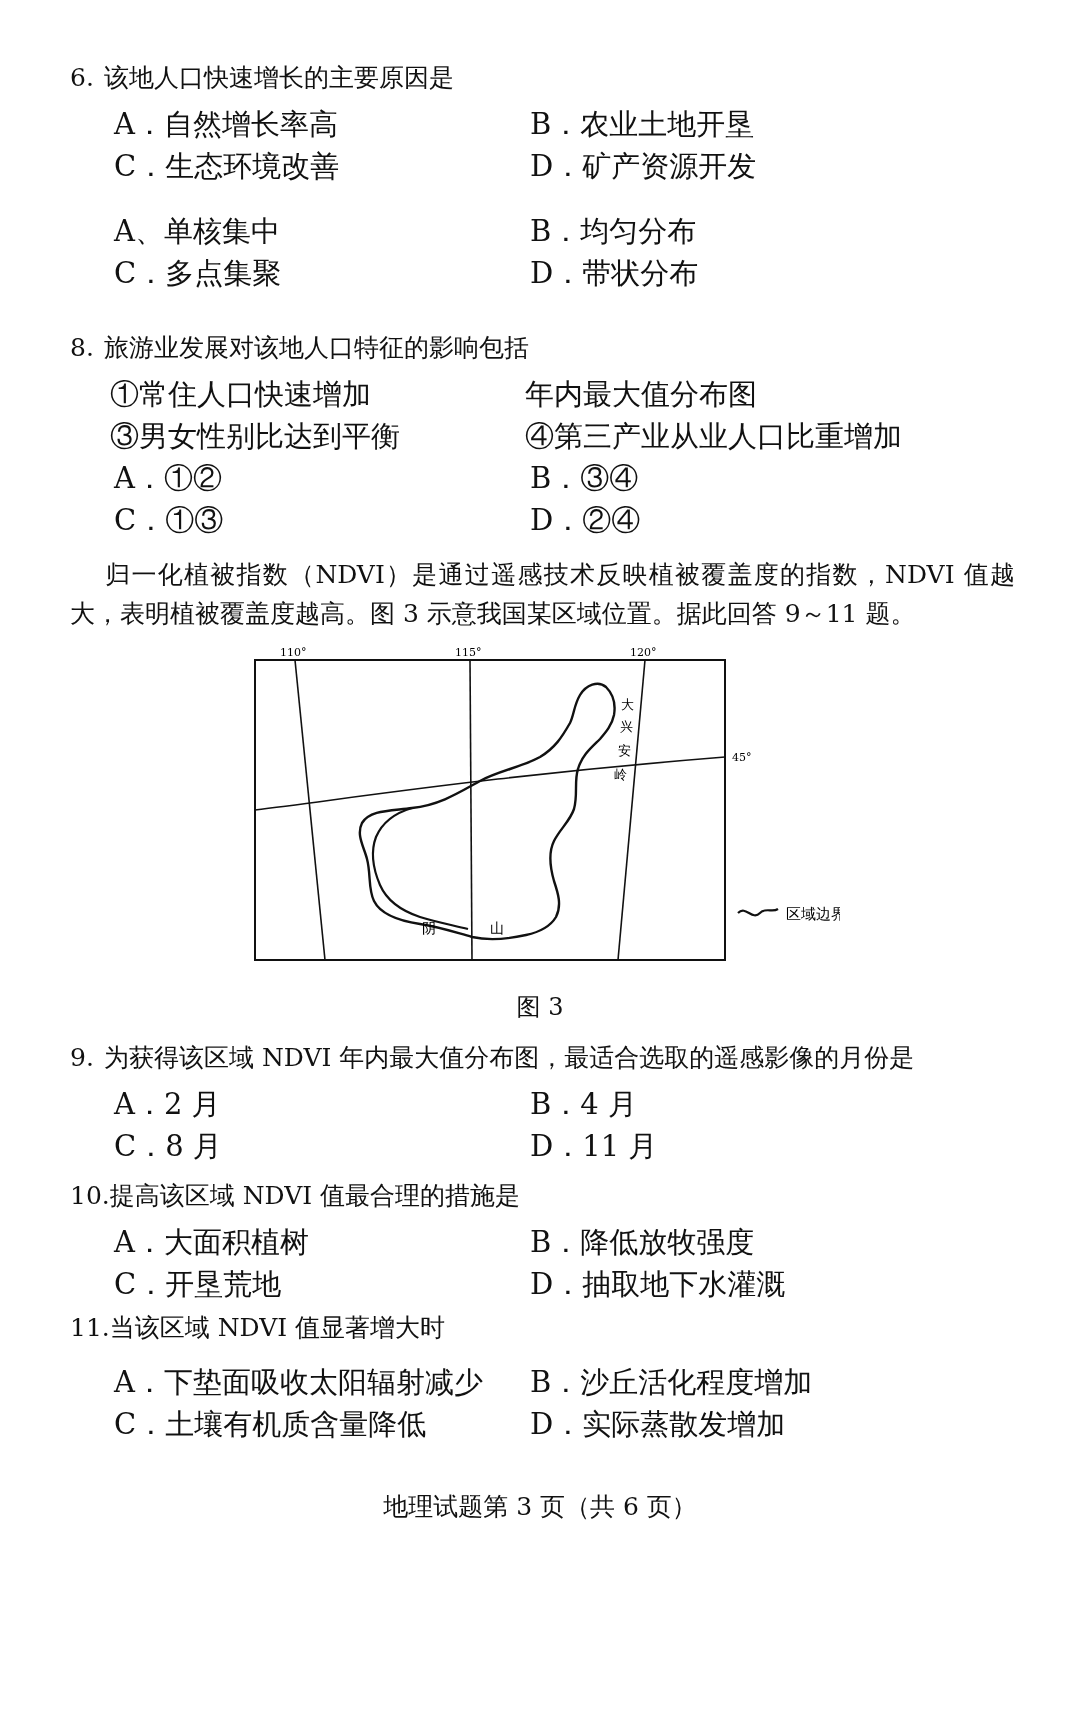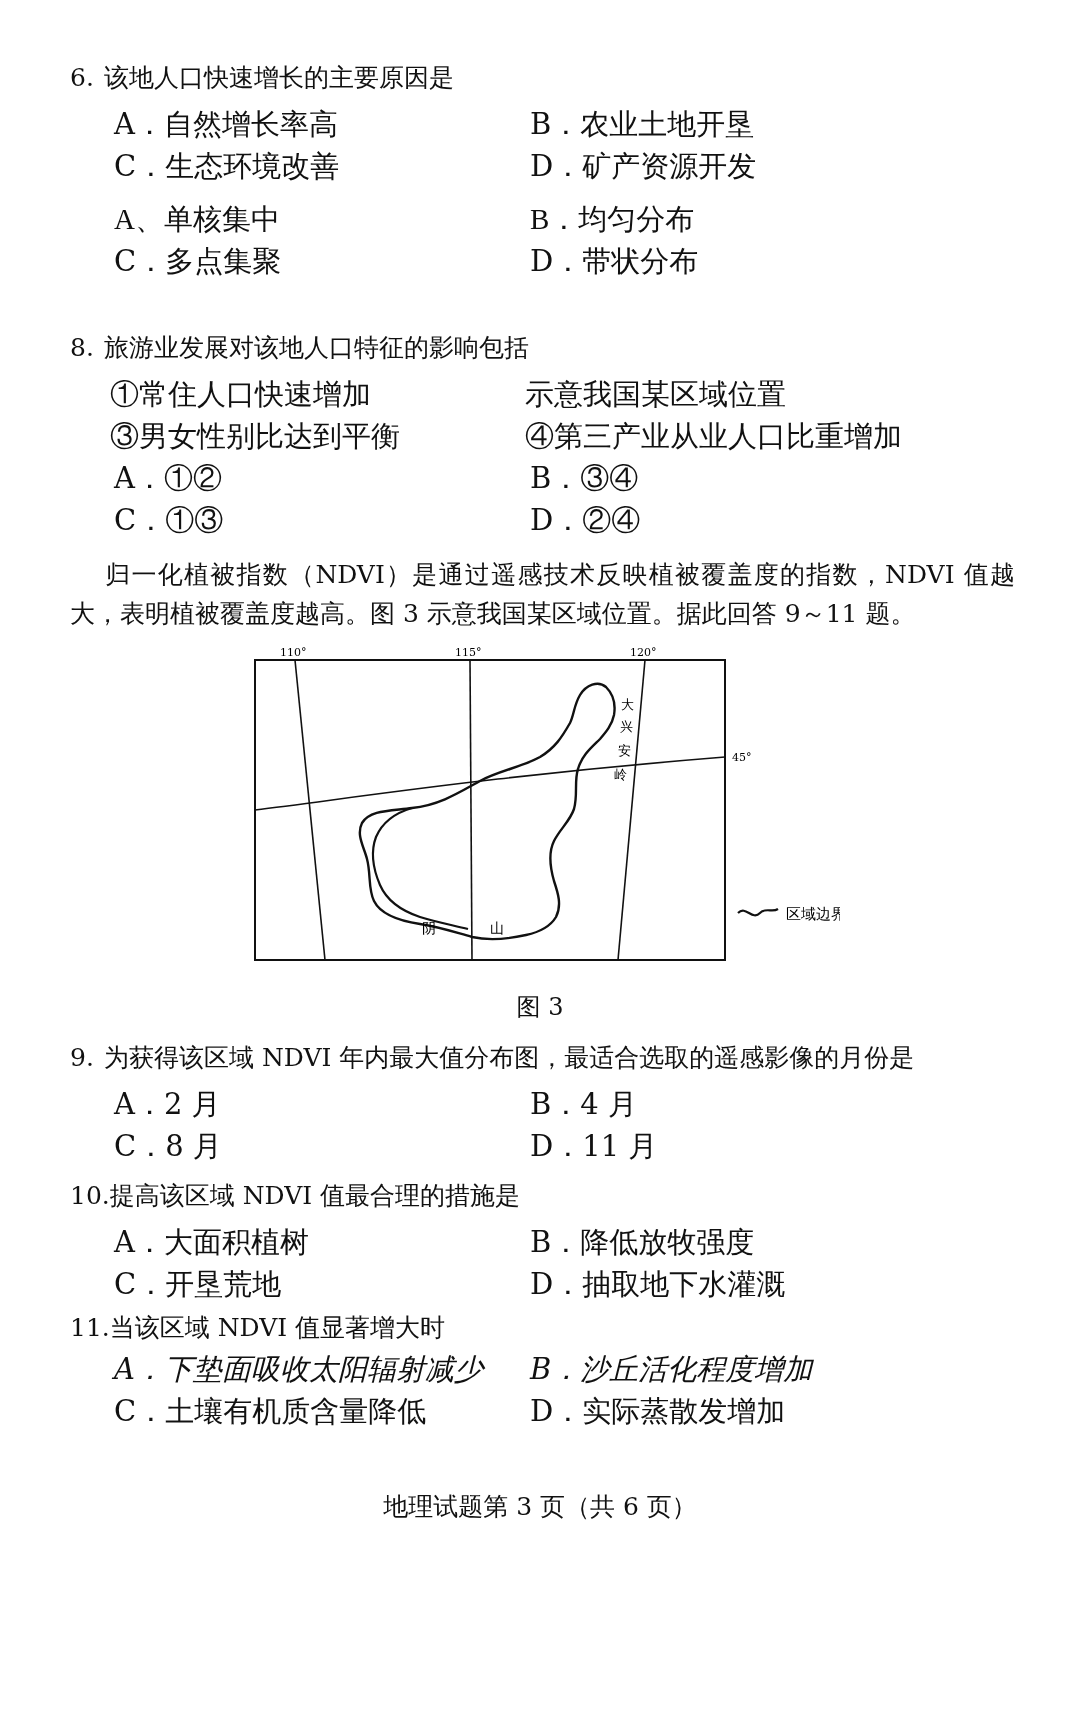--- a/index.html
+++ b/index.html
@@ -100,37 +100,37 @@
       <span class="opt left">A．自然增长率高</span>
       <span class="opt right">B．农业土地开垦</span>
     </div>
     <div class="opt-row">
       <span class="opt left">C．生态环境改善</span>
       <span class="opt right">D．矿产资源开发</span>
     </div>
   </div>
 
   <div class="q-block" style="top: 200px;">
-    <div class="opt-row" style=" font-family: Liberation Serif, serif;">
+    <div class="opt-row" style="margin-top: 12px;">
       <span class="opt left">A、单核集中</span>
       <span class="opt right">B．均匀分布</span>
     </div>
     <div class="opt-row">
       <span class="opt left">C．多点集聚</span>
       <span class="opt right">D．带状分布</span>
     </div>
   </div>
 
   <div class="q-block" style="top: 332px;">
     <div class="q-stem">
       <span class="q-num">8.</span><span>旅游业发展对该地人口特征的影响包括</span>
     </div>
     <div class="opt-row" style="margin-top: 12px;">
       <span class="opt left-wide">①常住人口快速增加</span>
-      <span class="opt right-wide">示意我国某区域位置</span>
+      <span class="opt right-wide">年内最大值分布图</span>
     </div>
     <div class="opt-row">
       <span class="opt left-wide">③男女性别比达到平衡</span>
       <span class="opt right-wide">④第三产业从业人口比重增加</span>
     </div>
     <div class="opt-row">
       <span class="opt left">A．①②</span>
       <span class="opt right">B．③④</span>
     </div>
     <div class="opt-row">
@@ -214,21 +214,21 @@
     <div class="opt-row">
       <span class="opt left">C．开垦荒地</span>
       <span class="opt right">D．抽取地下水灌溉</span>
     </div>
   </div>
 
   <div class="q-block" style="top: 1312px;">
     <div class="q-stem">
       <span class="q-num">11.</span><span>当该区域 NDVI 值显著增大时</span>
     </div>
-    <div class="opt-row" style="margin-top: 7px; font-style: italic;">
+    <div class="opt-row" style="margin-top: 20px;">
       <span class="opt left">A．下垫面吸收太阳辐射减少</span>
       <span class="opt right">B．沙丘活化程度增加</span>
     </div>
     <div class="opt-row">
       <span class="opt left">C．土壤有机质含量降低</span>
       <span class="opt right">D．实际蒸散发增加</span>
     </div>
   </div>
 
   <div class="footer" style="top: 1490px;">地理试题第 3 页（共 6 页）</div>

